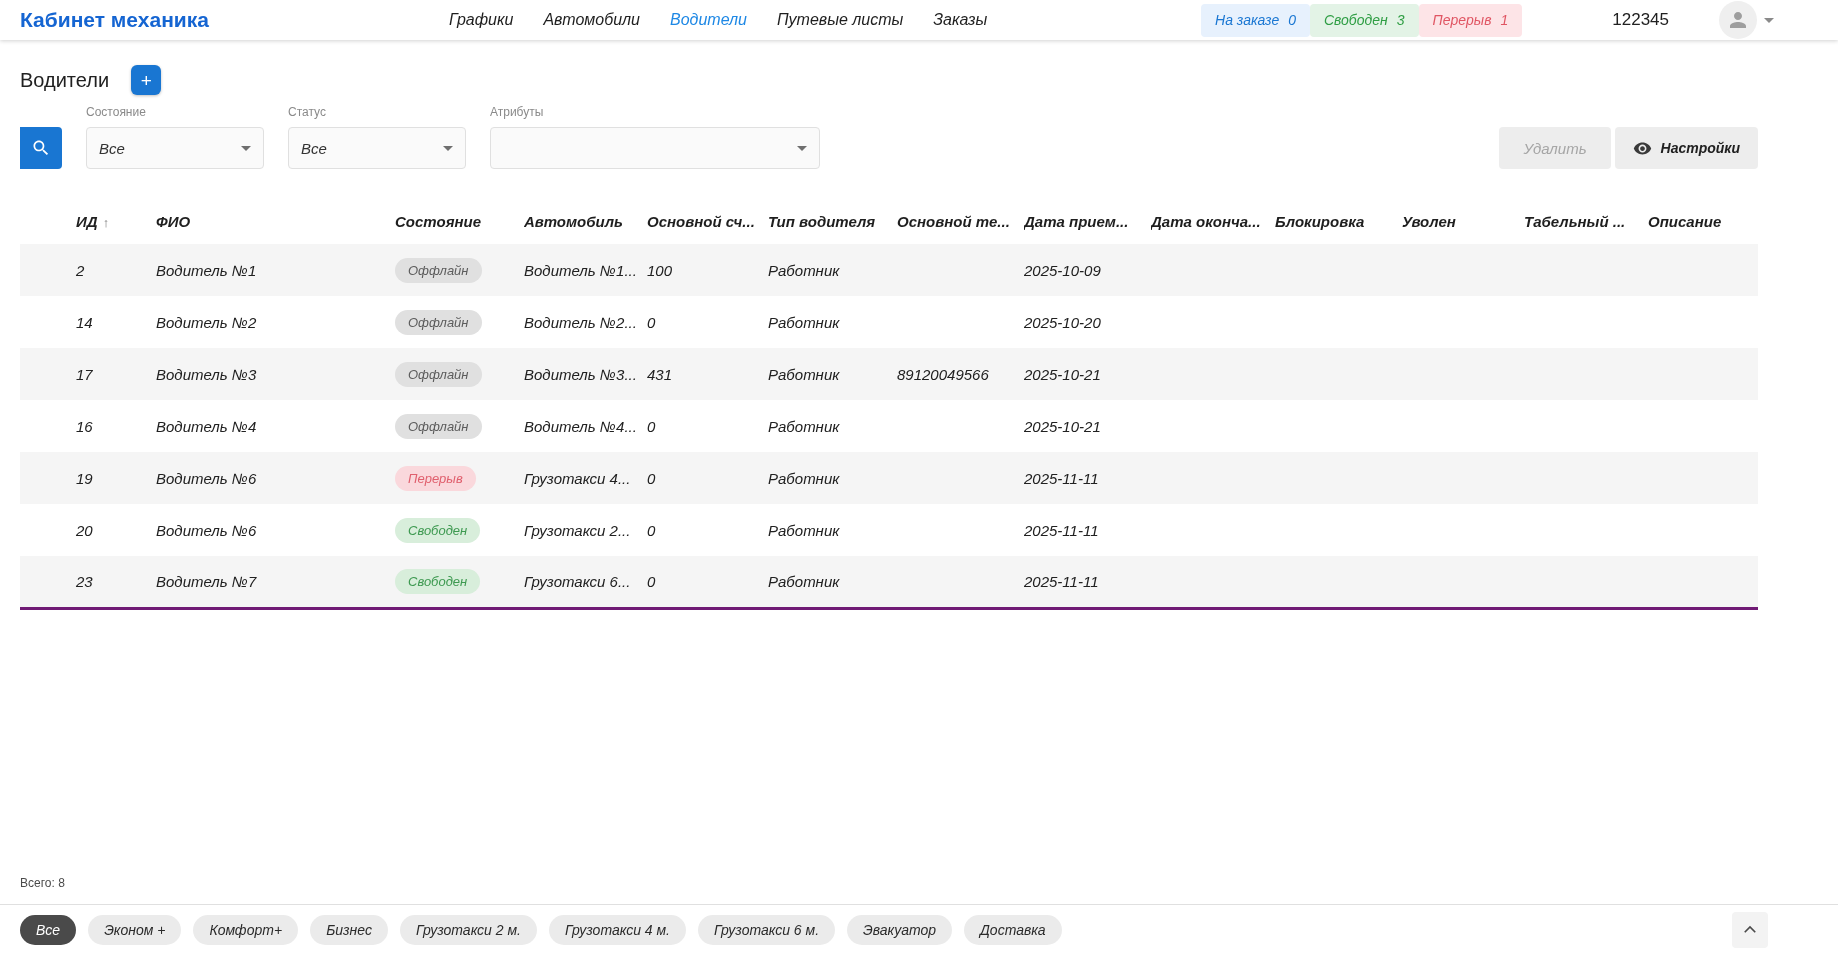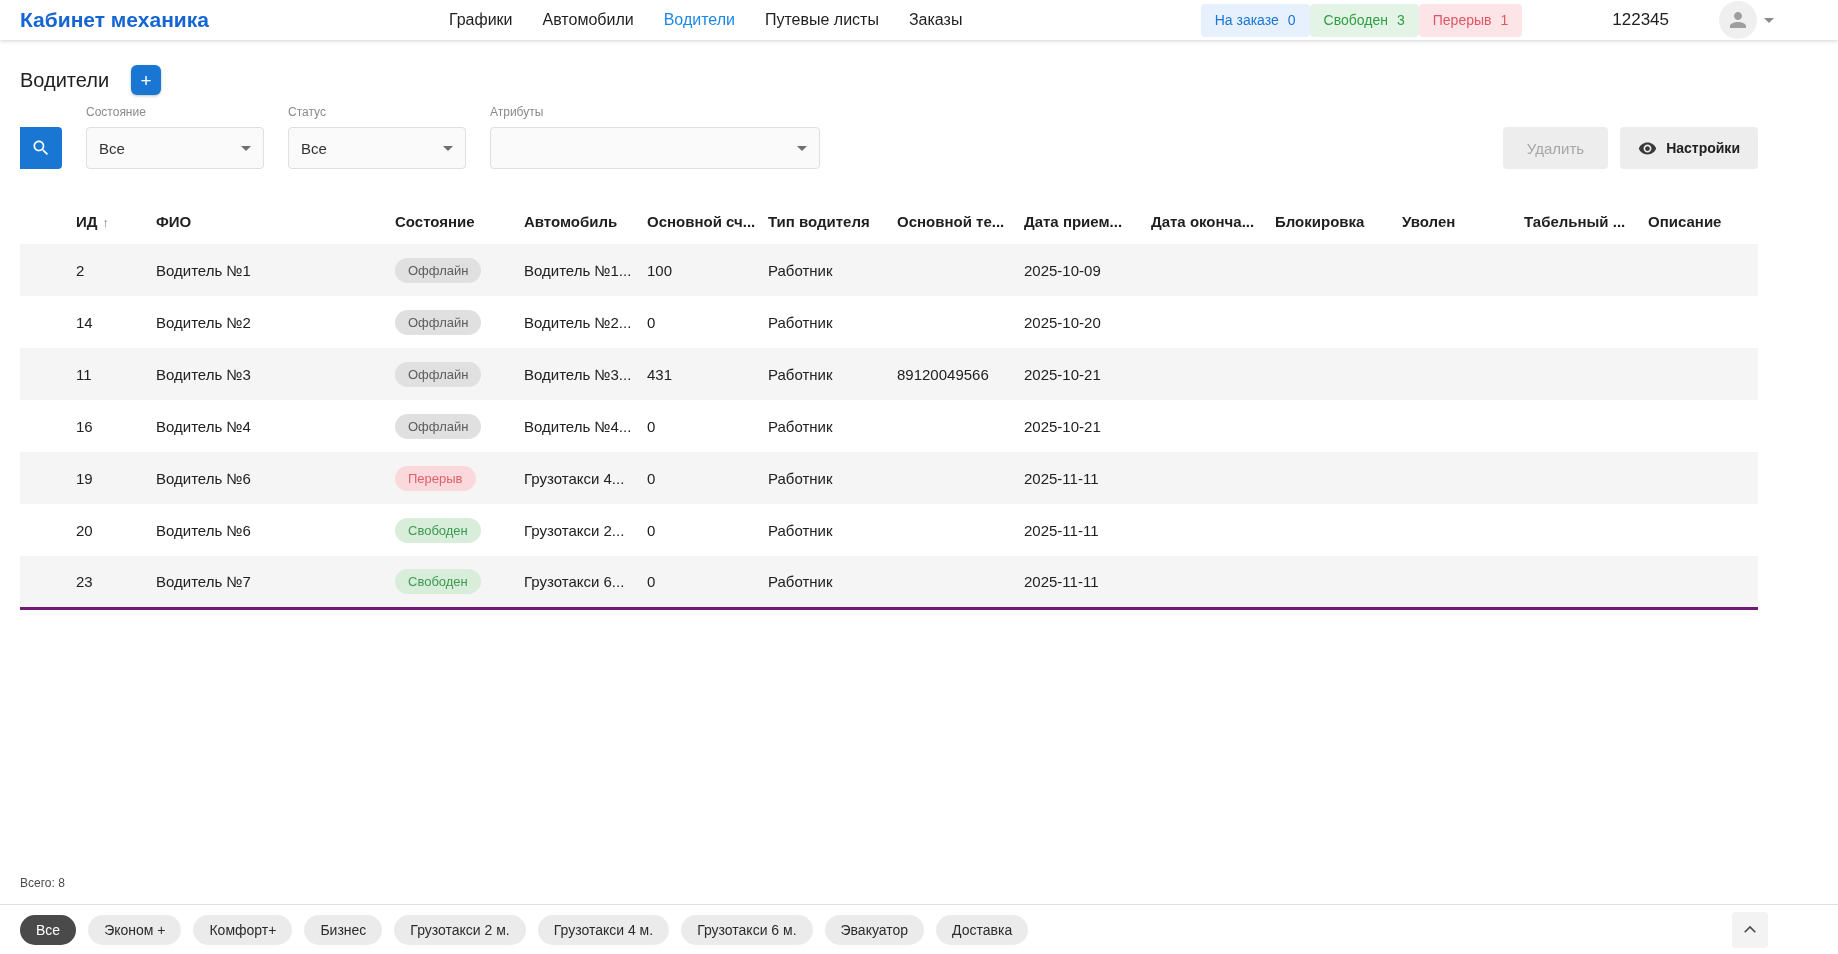--- a/index.html
+++ b/index.html
@@ -2,21 +2,21 @@
 <html><head>
 <meta charset="utf-8">
 <style>
   * { margin:0; padding:0; box-sizing:border-box; }
   html,body { width:1838px; height:954px; }
   body {
     font-family:"Liberation Sans", sans-serif;
     background:#ffffff; color:#212121;
     position:relative; overflow:hidden;
   }
-  [data-interactable="true"] { cursor:pointer; }
+  [data-interactable="true"] { cursor:pointer;font-style:italic; }
 
   
   .app-header {
     height:40px; background:#fff;
     display:flex; align-items:center;
     padding:0 64px 0 20px;
     box-shadow:0 1px 4px rgba(0,0,0,0.18);
     position:relative; z-index:5;
   }
   .brand { font-size:21px; font-weight:bold; color:#1565d2; white-space:nowrap; }
@@ -73,21 +73,21 @@
     height:42px; background:#fafafa; border:1px solid #e0e0e0; border-radius:4px;
     display:flex; align-items:center; padding:0 12px; font-size:15px; color:#333;
   }
   .w-narrow .select { width:178px; }
   .w-wide   .select { width:330px; }
   .select-value { flex:1; white-space:nowrap; overflow:hidden; }
   .select-arrow {
     width:0; height:0; border-left:5px solid transparent; border-right:5px solid transparent;
     border-top:5px solid #6f6f6f;
   }
-  .toolbar-actions { margin-left:auto; display:flex; gap:12px; }
+  .toolbar-actions { margin-left:auto; display:flex; gap:4px; }
   .btn-delete {
     height:42px; padding:0 24px; border:none; border-radius:4px;
     background:#ededed; color:#a6a6a6; font-size:15px;
     font-family:"Liberation Sans", sans-serif;
   }
   .btn-settings {
     height:42px; padding:0 18px; border:none; border-radius:4px;
     background:#ededed; color:#212121; font-size:14px; font-weight:bold;
     display:flex; align-items:center; gap:9px;
     font-family:"Liberation Sans", sans-serif;
@@ -290,21 +290,21 @@
           <td data-interactable="false"></td>
           <td data-interactable="false">2025-10-20</td>
           <td data-interactable="false"></td>
           <td data-interactable="false"></td>
           <td data-interactable="false"></td>
           <td data-interactable="false"></td>
           <td data-interactable="false"></td>
         </tr>
 
         <tr data-interactable="true">
-          <td data-interactable="false">11</td>
+          <td data-interactable="false">17</td>
           <td data-interactable="false">Водитель №3</td>
           <td data-interactable="false">
             <span class="st st-offline" data-interactable="false">Оффлайн</span>
           </td>
           <td data-interactable="false">Водитель №3...</td>
           <td data-interactable="false">431</td>
           <td data-interactable="false">Работник</td>
           <td data-interactable="false">89120049566</td>
           <td data-interactable="false">2025-10-21</td>
           <td data-interactable="false"></td>

